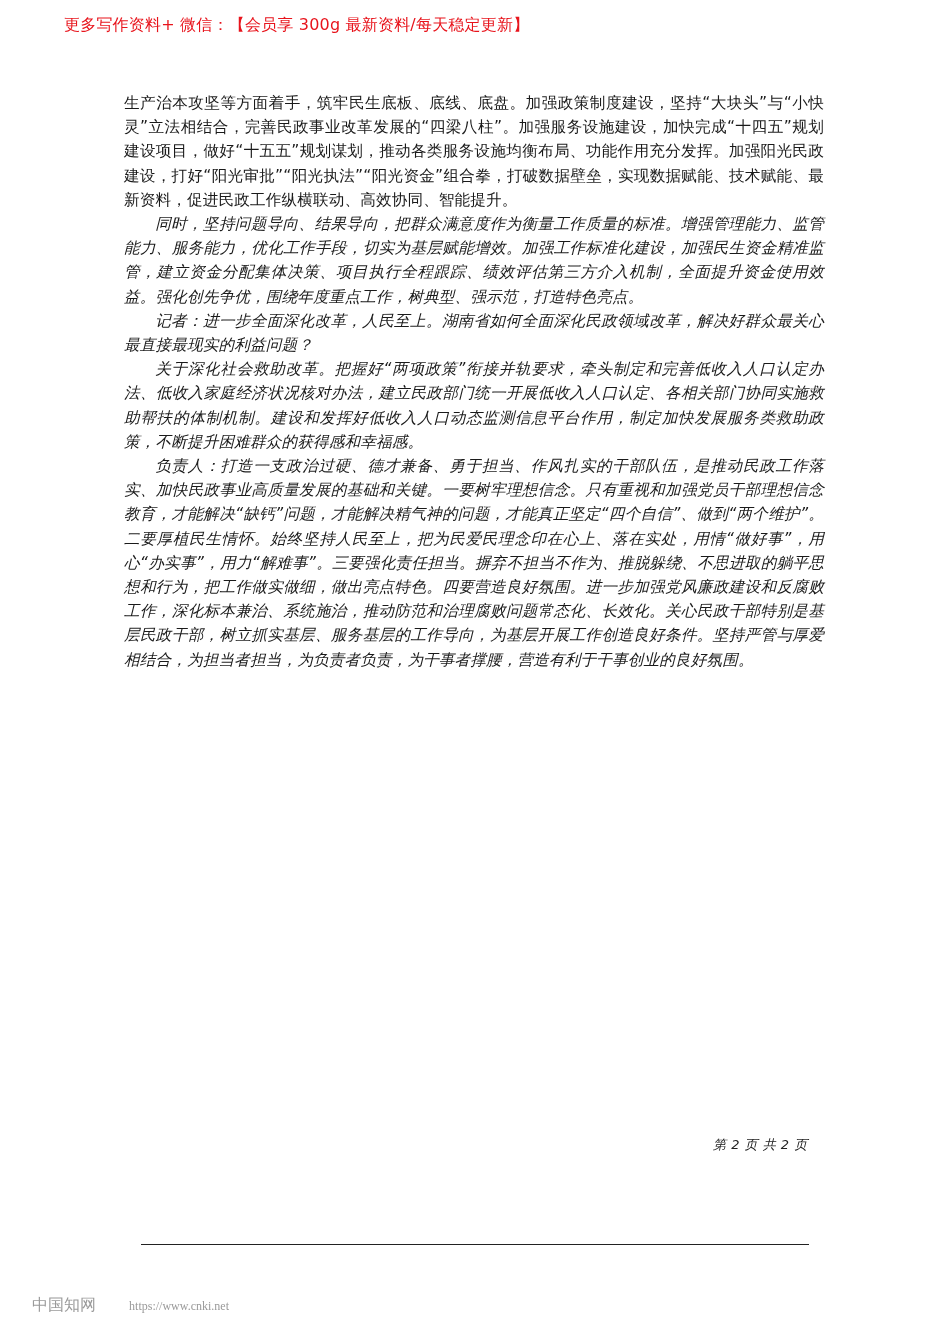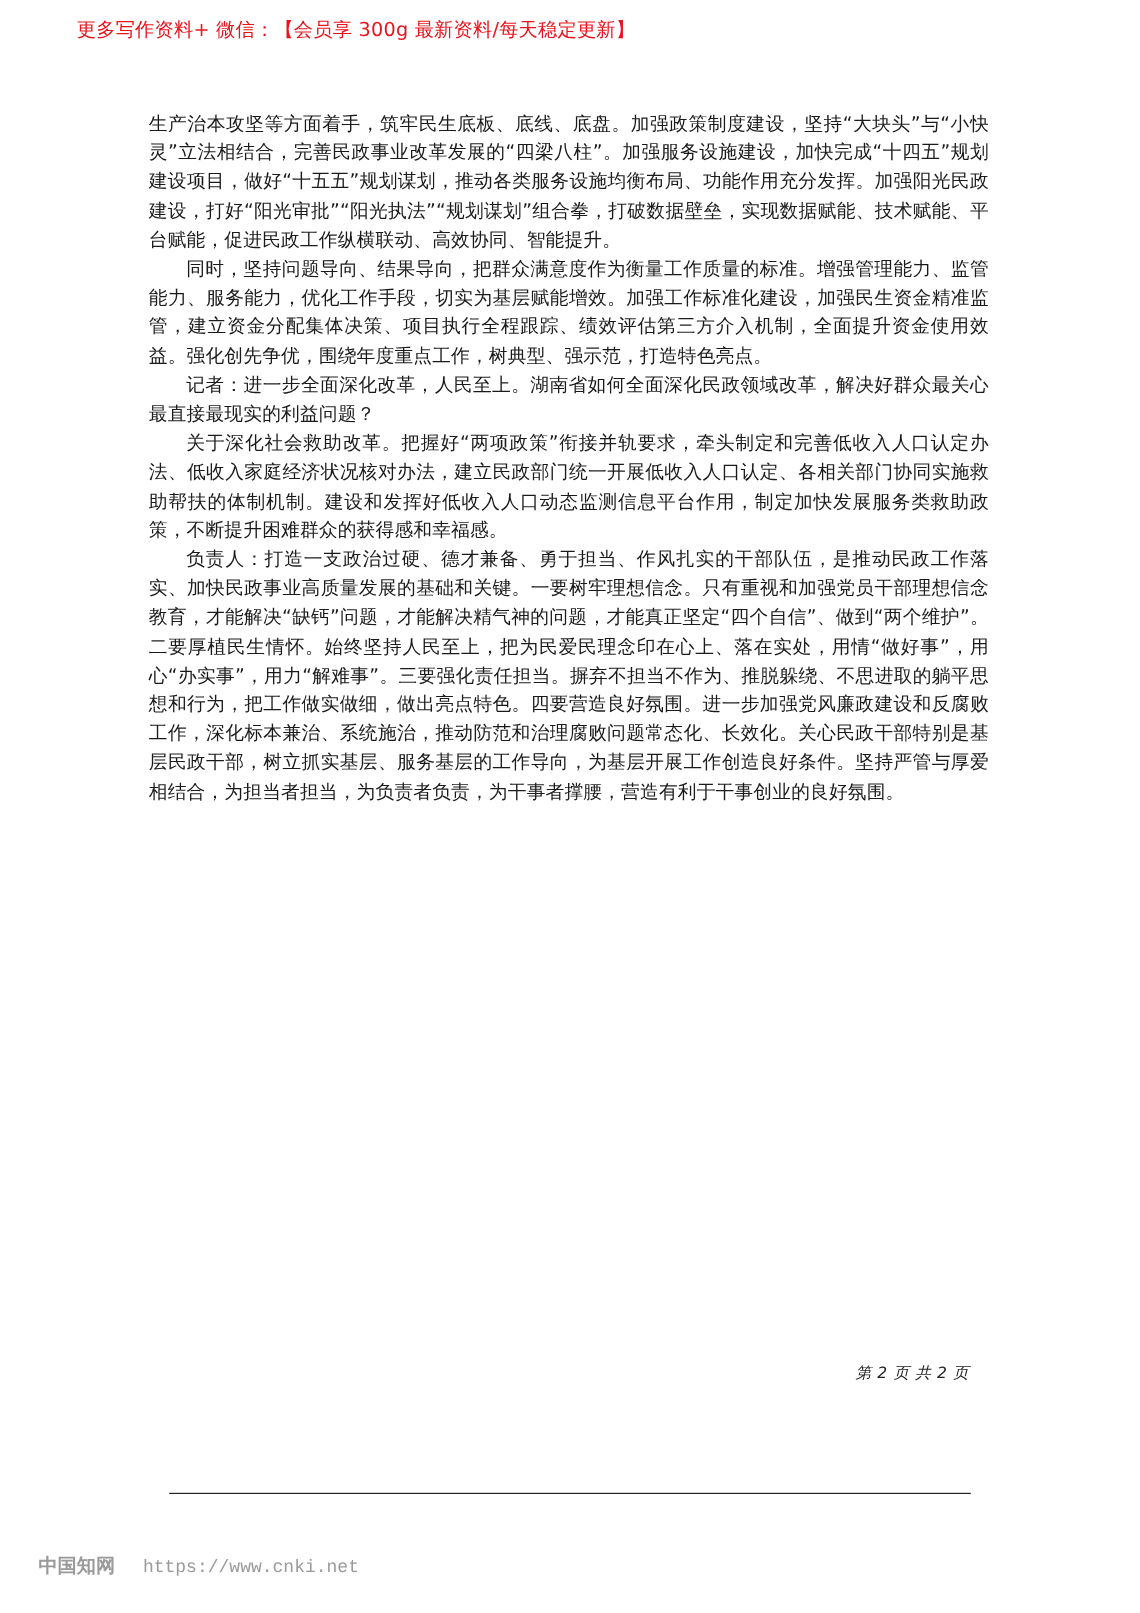--- a/index.html
+++ b/index.html
@@ -34,20 +34,21 @@
     .para {
       margin: 0;
       font-size: 15.6px;
       line-height: 24.2px;
       text-align: justify;
       letter-spacing: 0.15px;
       word-break: break-all;
     }
     .para.indent {
       text-indent: 2em;
+      font-style: italic;
     }
     .page-number {
       position: absolute;
       left: 713px;
       top: 1136px;
       font-size: 13px;
       line-height: 18px;
       color: #222;
       white-space: nowrap;
       letter-spacing: 0.5px;
@@ -65,35 +66,34 @@
       position: absolute;
       left: 32px;
       top: 1294px;
       font-size: 16px;
       line-height: 22px;
       color: #9a9a9a;
       white-space: nowrap;
     }
     .source-line .site-name {
       font-family: "DejaVu Serif", "Liberation Serif", serif;
-      margin-right: 18px;
-      font-weight: bold;
+      margin-right: 28px;
     }
     .source-line .site-url {
-      font-family: Liberation Mono, monospace;
-      font-size: 15px;
+      font-family: Liberation Serif, serif;
+      font-size: 12px;
     }
   </style>
 </head>
 <body>
 
 <div class="promo-banner">更多写作资料+ 微信：【会员享 300g 最新资料/每天稳定更新】</div>
 
 <div class="article">
-  <p class="para">生产治本攻坚等方面着手，筑牢民生底板、底线、底盘。加强政策制度建设，坚持“大块头”与“小快灵”立法相结合，完善民政事业改革发展的“四梁八柱”。加强服务设施建设，加快完成“十四五”规划建设项目，做好“十五五”规划谋划，推动各类服务设施均衡布局、功能作用充分发挥。加强阳光民政建设，打好“阳光审批”“阳光执法”“规划谋划”组合拳，打破数据壁垒，实现数据赋能、技术赋能、平台赋能，促进民政工作纵横联动、高效协同、智能提升。</p>
+  <p class="para">生产治本攻坚等方面着手，筑牢民生底板、底线、底盘。加强政策制度建设，坚持“大块头”与“小快灵”立法相结合，完善民政事业改革发展的“四梁八柱”。加强服务设施建设，加快完成“十四五”规划建设项目，做好“十五五”规划谋划，推动各类服务设施均衡布局、功能作用充分发挥。加强阳光民政建设，打好“阳光审批”“阳光执法”“阳光资金”组合拳，打破数据壁垒，实现数据赋能、技术赋能、最新资料，促进民政工作纵横联动、高效协同、智能提升。</p>
   <p class="para indent">同时，坚持问题导向、结果导向，把群众满意度作为衡量工作质量的标准。增强管理能力、监管能力、服务能力，优化工作手段，切实为基层赋能增效。加强工作标准化建设，加强民生资金精准监管，建立资金分配集体决策、项目执行全程跟踪、绩效评估第三方介入机制，全面提升资金使用效益。强化创先争优，围绕年度重点工作，树典型、强示范，打造特色亮点。</p>
   <p class="para indent">记者：进一步全面深化改革，人民至上。湖南省如何全面深化民政领域改革，解决好群众最关心最直接最现实的利益问题？</p>
   <p class="para indent">关于深化社会救助改革。把握好“两项政策”衔接并轨要求，牵头制定和完善低收入人口认定办法、低收入家庭经济状况核对办法，建立民政部门统一开展低收入人口认定、各相关部门协同实施救助帮扶的体制机制。建设和发挥好低收入人口动态监测信息平台作用，制定加快发展服务类救助政策，不断提升困难群众的获得感和幸福感。</p>
   <p class="para indent">负责人：打造一支政治过硬、德才兼备、勇于担当、作风扎实的干部队伍，是推动民政工作落实、加快民政事业高质量发展的基础和关键。一要树牢理想信念。只有重视和加强党员干部理想信念教育，才能解决“缺钙”问题，才能解决精气神的问题，才能真正坚定“四个自信”、做到“两个维护”。二要厚植民生情怀。始终坚持人民至上，把为民爱民理念印在心上、落在实处，用情“做好事”，用心“办实事”，用力“解难事”。三要强化责任担当。摒弃不担当不作为、推脱躲绕、不思进取的躺平思想和行为，把工作做实做细，做出亮点特色。四要营造良好氛围。进一步加强党风廉政建设和反腐败工作，深化标本兼治、系统施治，推动防范和治理腐败问题常态化、长效化。关心民政干部特别是基层民政干部，树立抓实基层、服务基层的工作导向，为基层开展工作创造良好条件。坚持严管与厚爱相结合，为担当者担当，为负责者负责，为干事者撑腰，营造有利于干事创业的良好氛围。</p>
 </div>
 
 <div class="page-number">第 2 页 共 2 页</div>
 
 <div class="footer-rule"></div>
 

